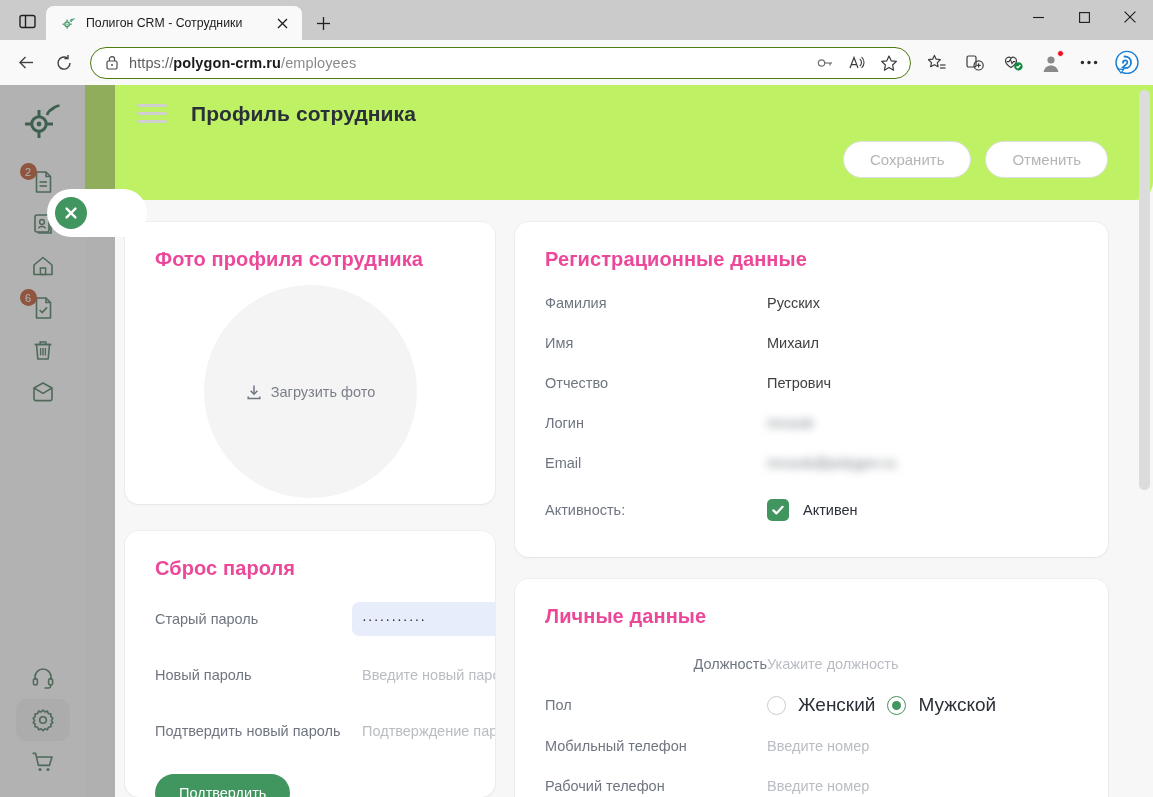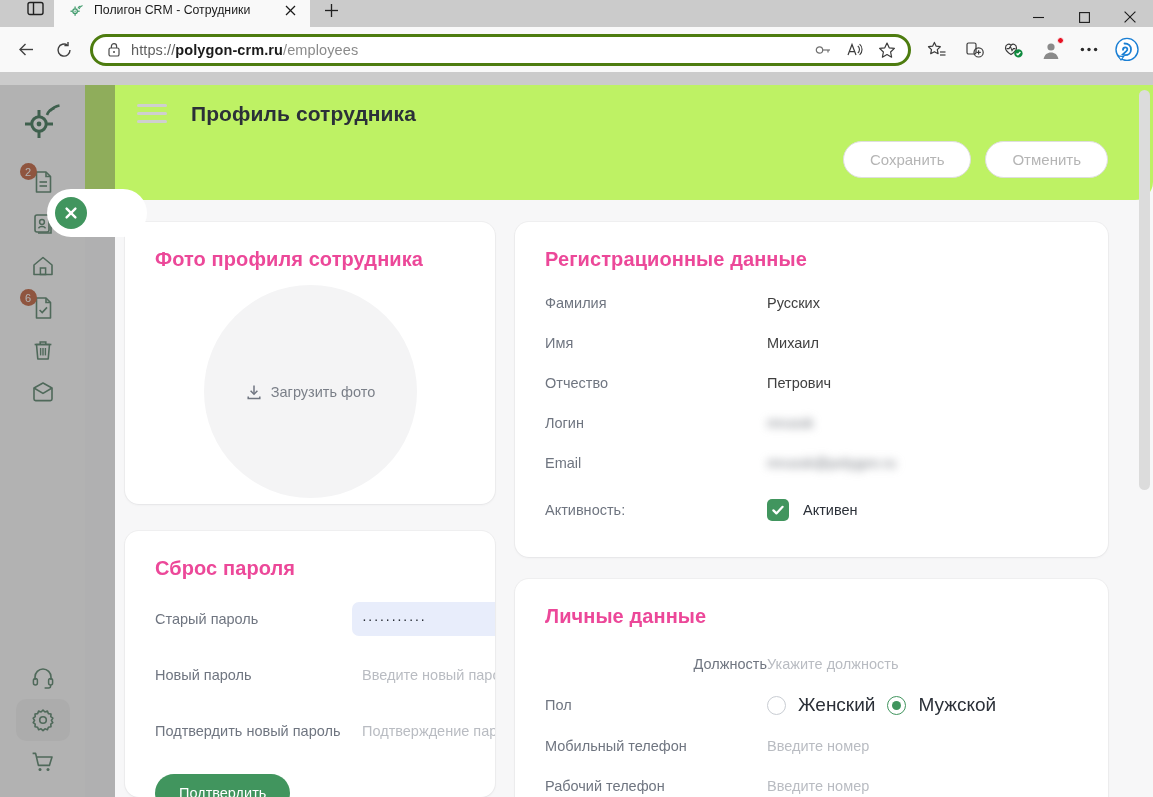--- a/index.html
+++ b/index.html
@@ -7,21 +7,21 @@
     width: 1153px; height: 797px;
     font-family: "Liberation Sans", sans-serif;
     overflow: hidden;
     background: #cecece;
   }
 
   
   .browser { width: 1153px; height: 797px; position: relative; background: #cbcbcb; }
 
   .titlebar {
-    height: 27px; display: flex; align-items: flex-end; padding-left: 16px;
+    height: 40px; display: flex; align-items: flex-end; padding-left: 8px;
     background: #cbcbcb; position: relative;
   }
   .tab-strip-icon {
     width: 38px; height: 34px; display: flex; align-items: center; justify-content: center;
     margin-bottom: 2px;
   }
   .tab-strip-icon svg { display:block; }
 
   .tab {
     height: 34px; width: 256px; background: #f9f9f9; border-radius: 8px 8px 0 0;
@@ -50,21 +50,21 @@
     height: 45px; background: #f9f9f9; display: flex; align-items: center;
     padding: 0 8px; gap: 2px;
   }
   .tb-btn {
     width: 36px; height: 36px; border-radius: 6px; display:flex;
     align-items:center; justify-content:center; flex: 0 0 36px;
   }
   .omnibox {
     flex: 1; height: 32px; background: #ffffff; border-radius: 16px;
     display: flex; align-items: center; padding: 0 6px 0 14px; margin: 0 6px;
-    gap: 10px; border: 3px solid #4d7c0f;
+    gap: 10px; border: 1px solid #4d7c0f;
   }
   .omnibox-url { font-size: 14.5px; color: #5e5e5e; letter-spacing: .1px; flex:1; white-space:nowrap; overflow:hidden;}
   .omnibox-url b { color: #1b1b1b; font-weight: 600; }
   .omnibox-url i { color: #8a8a8a; font-style: normal; }
   .omnibox-actions { display:flex; align-items:center; gap: 2px; }
   .omni-btn { width: 30px; height: 28px; display:flex; align-items:center; justify-content:center; border-radius: 14px;}
   .avatar-btn { position: relative; }
   .avatar-dot {
     position:absolute; top: 5px; right: 5px; width: 7px; height: 7px;
     border-radius: 50%; background: #e81123; border: 1px solid #f9f9f9;

